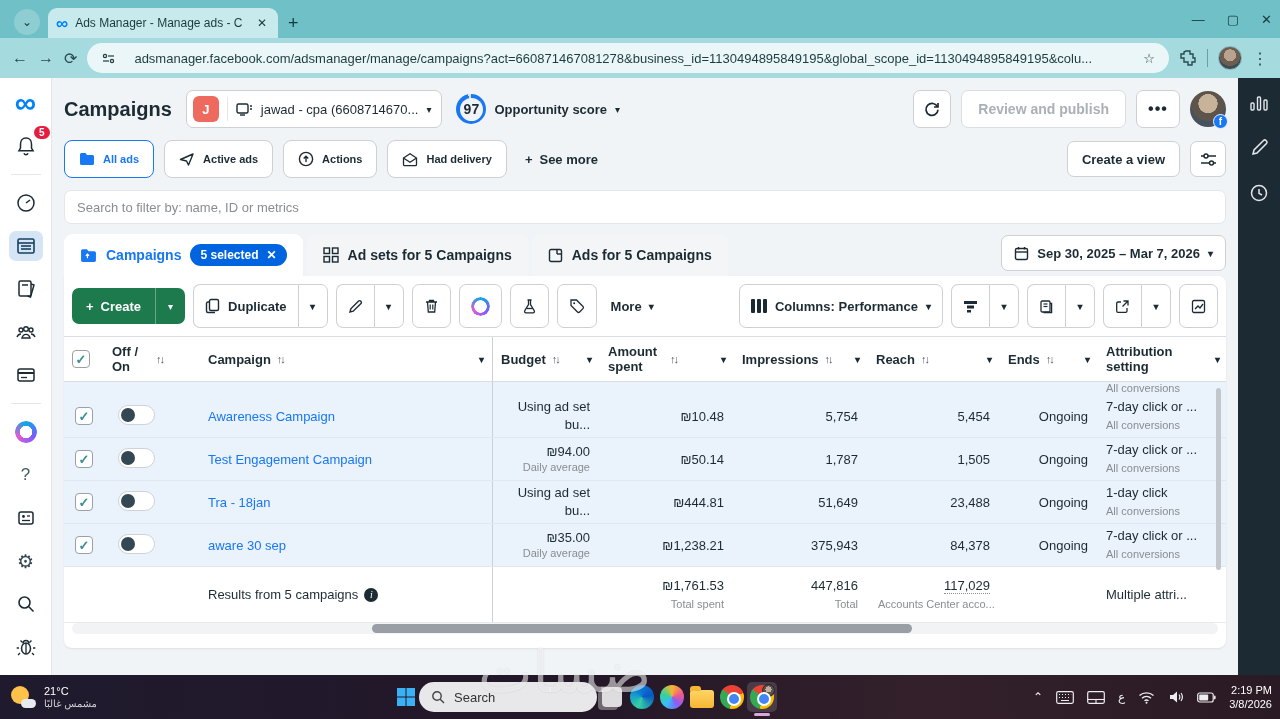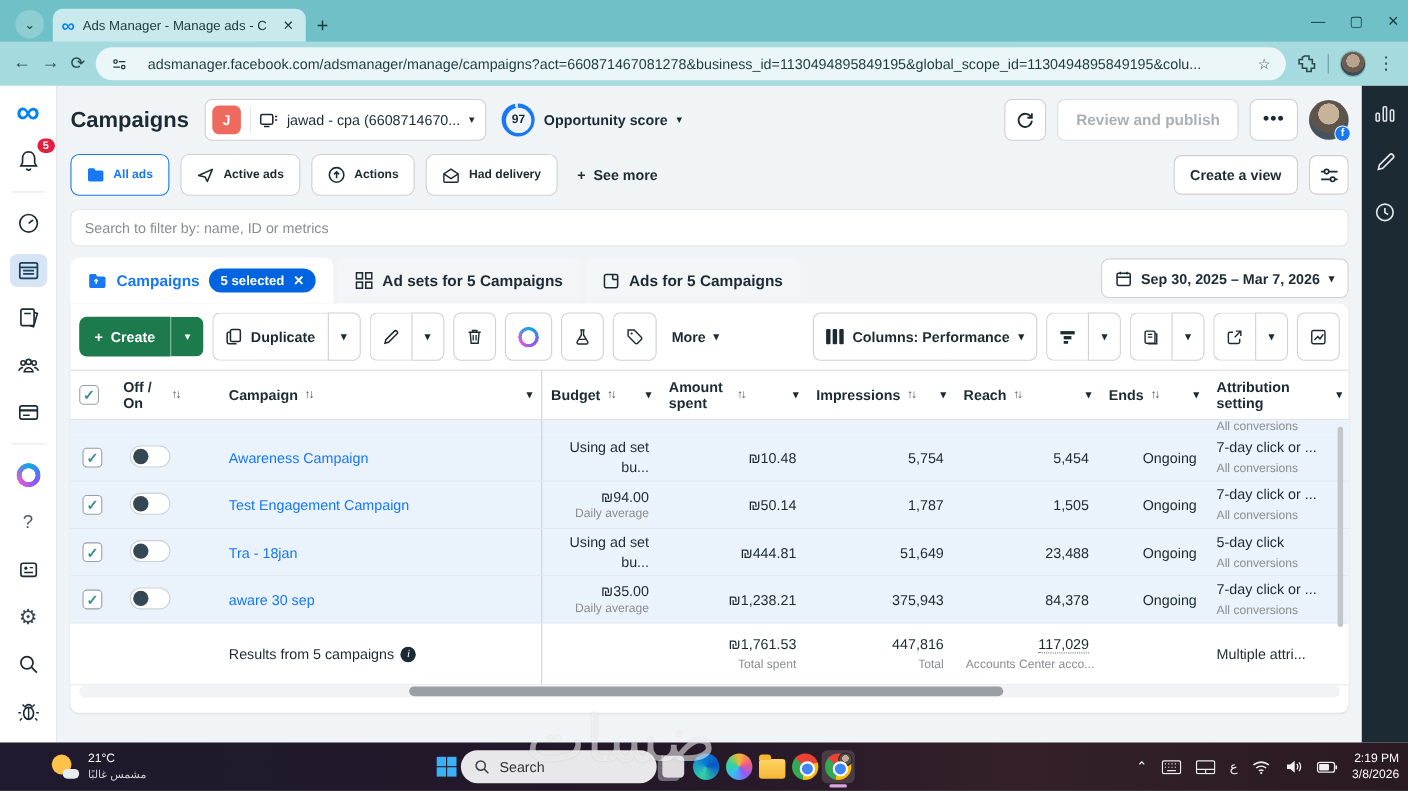--- a/index.html
+++ b/index.html
@@ -41,21 +41,21 @@
   
   .cm-header { display:flex; align-items:center; gap:14px; padding:12px 4px 10px; }
   .page-title { font-size:20px; font-weight:bold; color:#1c2b33; }
   .account-pill { background:#fff; border:1px solid #ced0d4; border-radius:7px; height:38px; display:flex; align-items:center; gap:8px; padding:0 10px 0 6px; }
   .acct-avatar { width:26px; height:26px; border-radius:6px; background:#ee6a5f; color:#fff; font-size:13px; font-weight:bold; display:flex; align-items:center; justify-content:center; }
   .pill-sep { width:1px; height:24px; background:#e4e6eb; }
   .acct-name { font-size:13px; color:#1c2b33; }
   .caret { font-size:10px; color:#1c2b33; }
   .score-wrap { display:flex; align-items:center; gap:8px; }
   .score-ring { width:30px; height:30px; border-radius:50%; background:conic-gradient(#1877f2 0 349deg, #dfe2e6 349deg 360deg); display:flex; align-items:center; justify-content:center; }
-  .score-ring .inner { width:23px; height:23px; border-radius:50%; background:#f1f4f7; display:flex; align-items:center; justify-content:center; font-size:11px; font-weight:bold; color:#1c2b33; }
+  .score-ring .inner { width:23px; height:23px; border-radius:50%; background:#f1f4f7; display:flex; align-items:center; justify-content:center; font-size:14px; font-weight:bold; color:#1c2b33; }
   .score-label { font-size:13px; font-weight:bold; color:#1c2b33; }
   .header-right { margin-left:auto; display:flex; align-items:center; gap:10px; }
   .icon-btn { width:38px; height:38px; background:#fff; border:1px solid #ced0d4; border-radius:7px; display:flex; align-items:center; justify-content:center; color:#1c2b33; }
   .review-btn { height:38px; background:#fff; border:1px solid #dadde1; border-radius:7px; display:flex; align-items:center; padding:0 16px; font-size:14px; color:#aab0b7; font-weight:bold; }
   .dots-btn { width:44px; height:38px; background:#fff; border:1px solid #ced0d4; border-radius:7px; display:flex; align-items:center; justify-content:center; font-weight:bold; color:#1c2b33; letter-spacing:1px; }
   .fb-avatar { width:36px; height:36px; border-radius:50%; background:radial-gradient(circle at 50% 35%, #c7b29a 0 32%, #5d554c 33% 58%, #46525c 59%); position:relative; }
   .fb-badge { position:absolute; bottom:-2px; right:-2px; width:15px; height:15px; border-radius:50%; background:#1877f2; color:#fff; font-size:10px; font-weight:bold; display:flex; align-items:center; justify-content:center; border:1.5px solid #f1f4f7; }
 
   
   .filter-row { display:flex; align-items:center; gap:10px; padding:2px 4px 12px; }
@@ -114,21 +114,21 @@
   .results { height:56px; background:#fff; font-size:13px; color:#1c2b33; border-bottom:1px solid #e8eaed; }
   .res-label { grid-column:3; padding:0 8px; display:flex; gap:6px; align-items:center; font-weight:normal; }
   .info-dot { width:14px; height:14px; border-radius:50%; background:#1c2b33; color:#fff; font-size:10px; display:inline-flex; align-items:center; justify-content:center; font-family:"Liberation Serif", serif; font-style:italic; }
   .dotted { border-bottom:1px dotted #8a8d91; }
   .hscroll { position:absolute; left:8px; right:8px; bottom:14px; height:11px; background:#f2f3f5; border-radius:6px; }
   .hscroll .thumb { position:absolute; left:300px; width:540px; top:1px; height:9px; background:#9a9ea5; border-radius:5px; }
   .vscroll { position:absolute; right:5px; top:112px; width:5px; height:182px; background:#c3c7cc; border-radius:3px; }
 
   
   .taskbar { height:44px; background:linear-gradient(90deg,#1f1a2e 0%,#231728 45%,#33202a 72%,#2a1a23 100%); display:flex; align-items:center; position:relative; color:#fff; }
-  .weather { display:flex; align-items:center; gap:8px; padding:0 10px;margin-left:36px; }
+  .weather { display:flex; align-items:center; gap:8px; padding:0 10px; }
   .w-icon { width:26px; height:26px; position:relative; }
   .w-sun { position:absolute; left:1px; top:2px; width:18px; height:18px; border-radius:50%; background:radial-gradient(circle,#ffc24b 0 60%, #f59e1d 100%); }
   .w-cloud { position:absolute; right:0; bottom:2px; width:15px; height:9px; border-radius:8px; background:#e8ecef; }
   .w-temp { font-size:11px; line-height:1.25; }
   .w-desc { font-size:10px; color:#cfd2d6; }
   .tb-center { position:absolute; left:393px; display:flex; align-items:center; height:44px; }
   .start-btn { width:26px; height:26px; display:flex; align-items:center; justify-content:center; }
   .tb-search { width:178px; height:30px; border-radius:15px; background:rgba(250,250,250,0.92); color:#333; display:flex; align-items:center; gap:9px; padding:0 12px; font-size:13px; }
   .app-ico { width:30px; height:30px; display:flex; align-items:center; justify-content:center; border-radius:5px; position:relative; }
   .app-ico.active { background:rgba(255,255,255,0.14); }
@@ -613,21 +613,21 @@
           <div class="camp-link">Tra - 18jan</div>
           <div class="num-cell two-line col-budget" style="height:100%;display:flex;flex-direction:column;justify-content:center;align-items:flex-end;">
             <span>Using ad set bu...</span>
             <span class="sub"></span>
           </div>
           <div class="num-cell">₪444.81</div>
           <div class="num-cell">51,649</div>
           <div class="num-cell">23,488</div>
           <div class="num-cell">Ongoing</div>
           <div class="attr-cell two-line">
-            <span>5-day click</span><br>
+            <span>1-day click</span><br>
             <span class="sub">All conversions</span>
           </div>
         </div>
         <div class="tgrid trow">
           <div>
             <span class="checkbox"></span>
           </div>
           <div><span class="toggle" style="display:inline-block;"></span></div>
           <div class="camp-link">aware 30 sep</div>
           <div class="num-cell two-line col-budget" style="height:100%;display:flex;flex-direction:column;justify-content:center;align-items:flex-end;">

